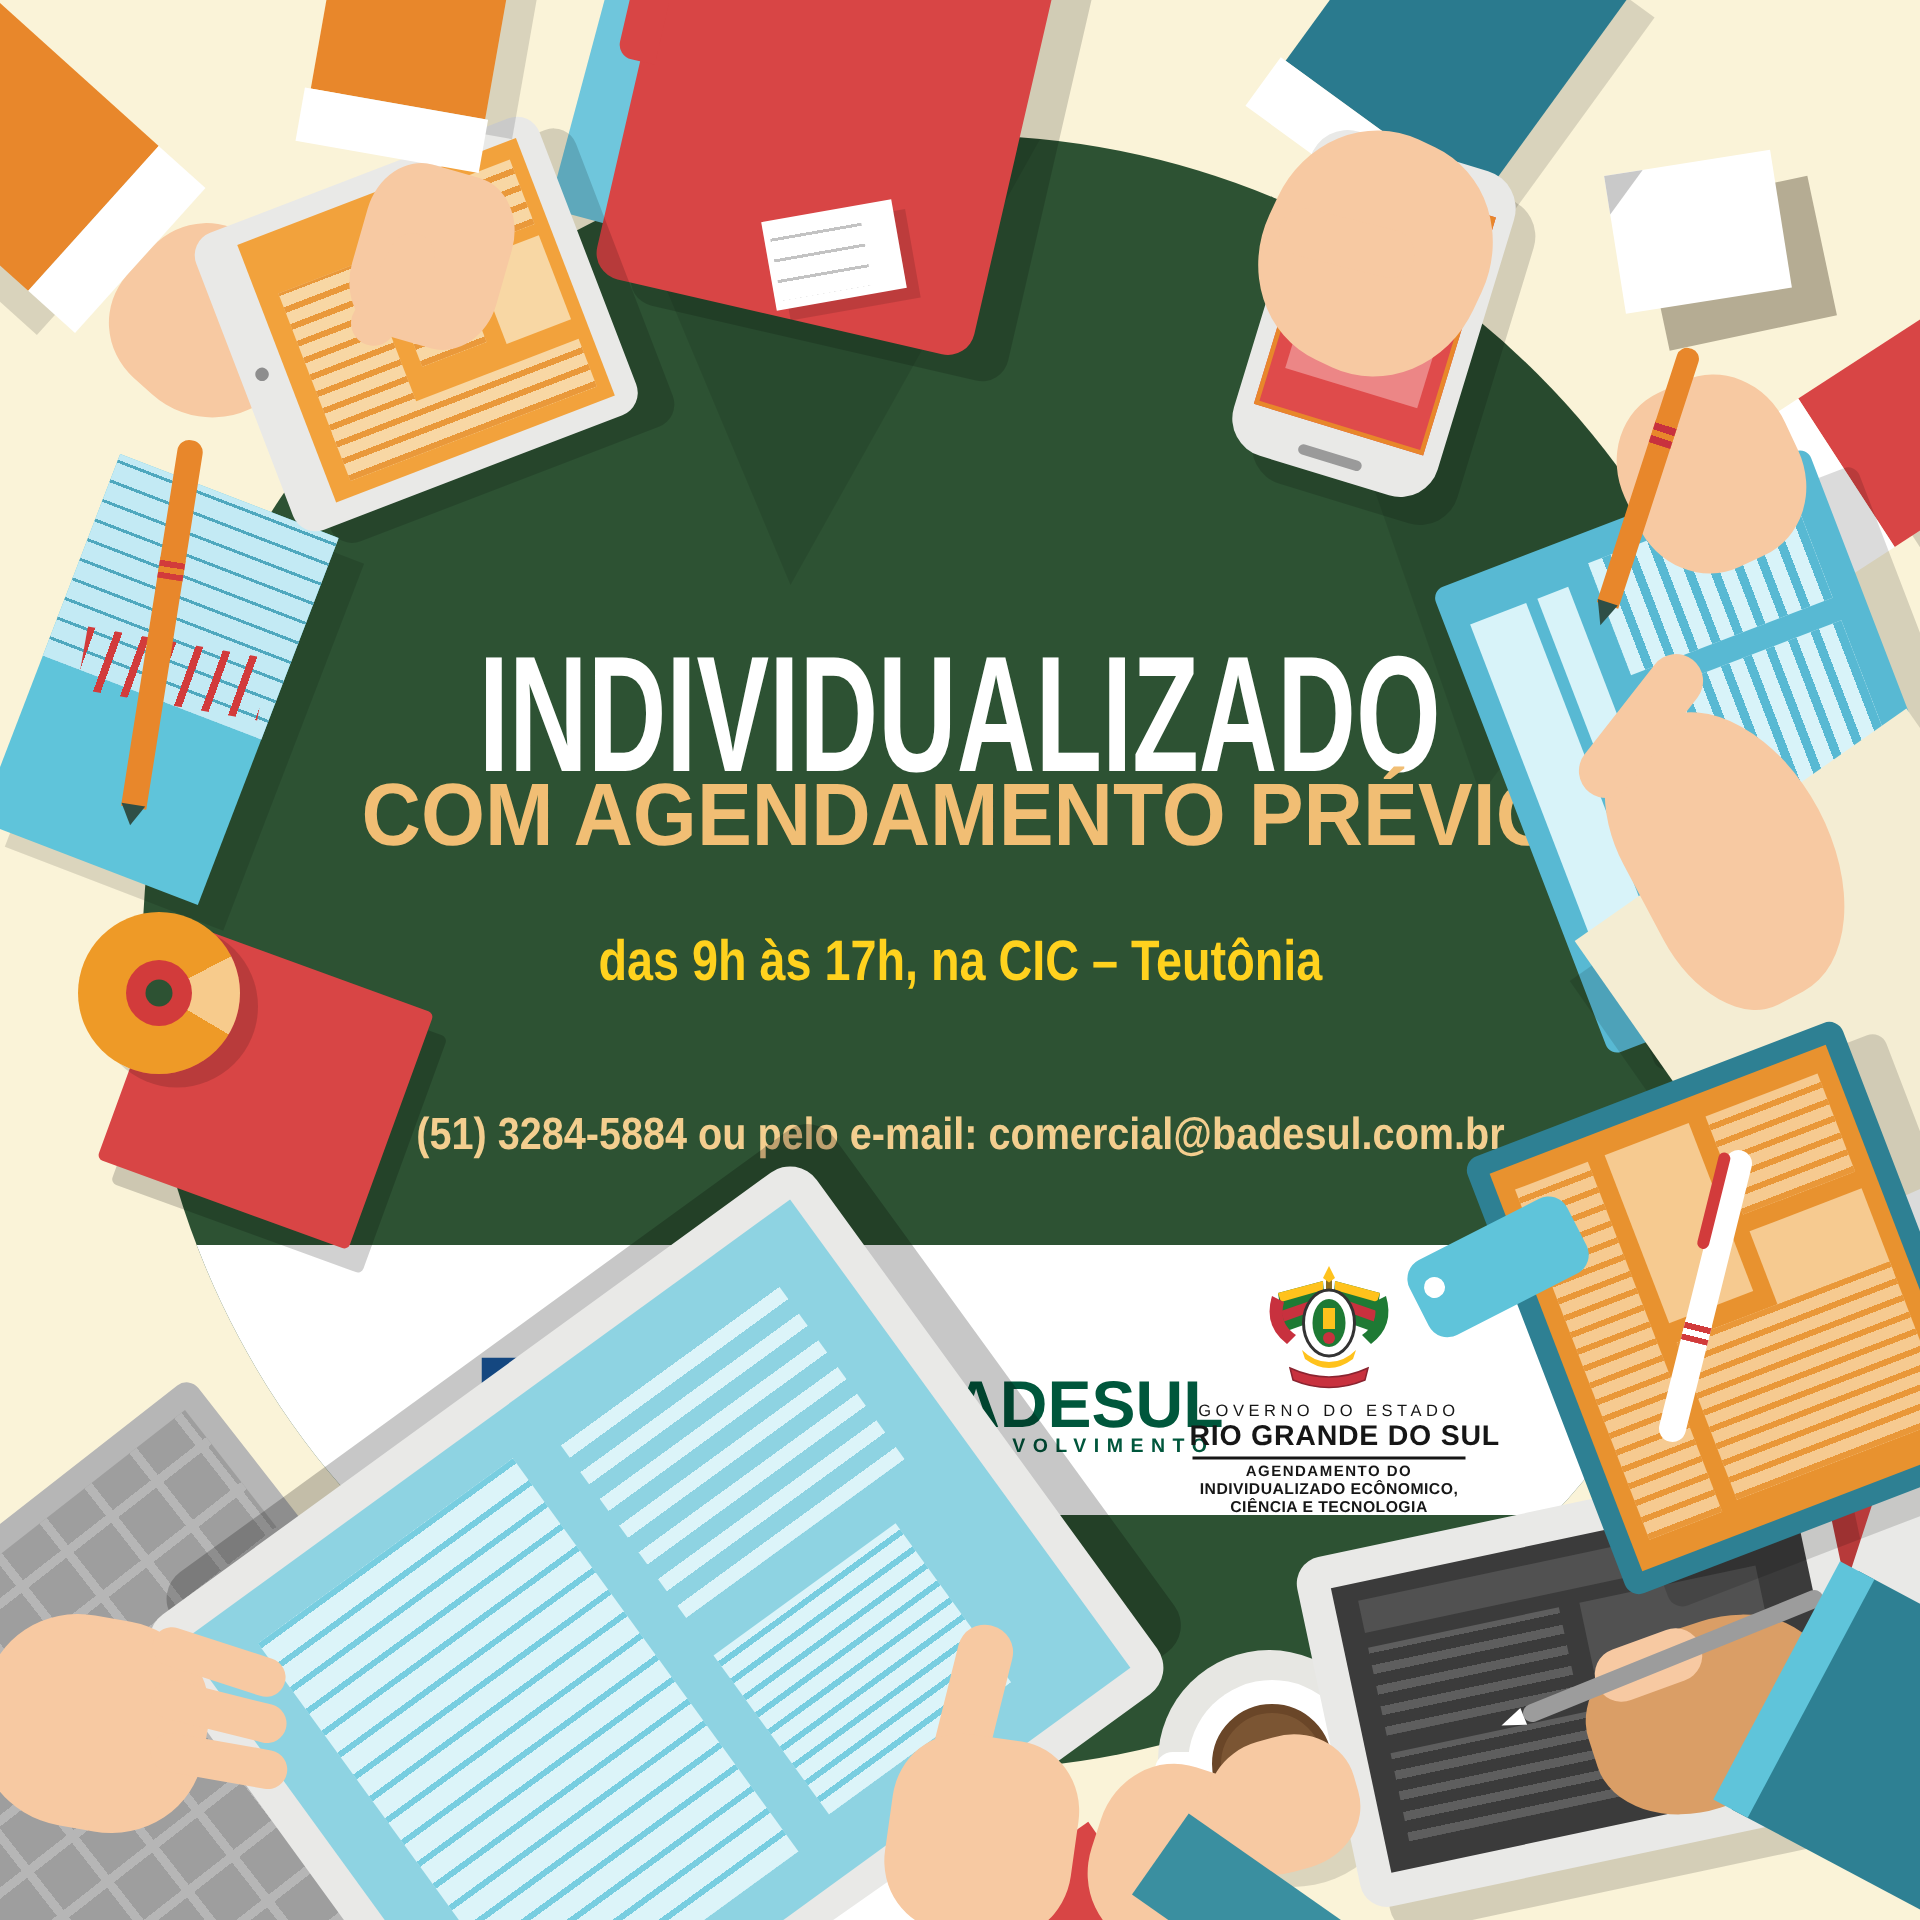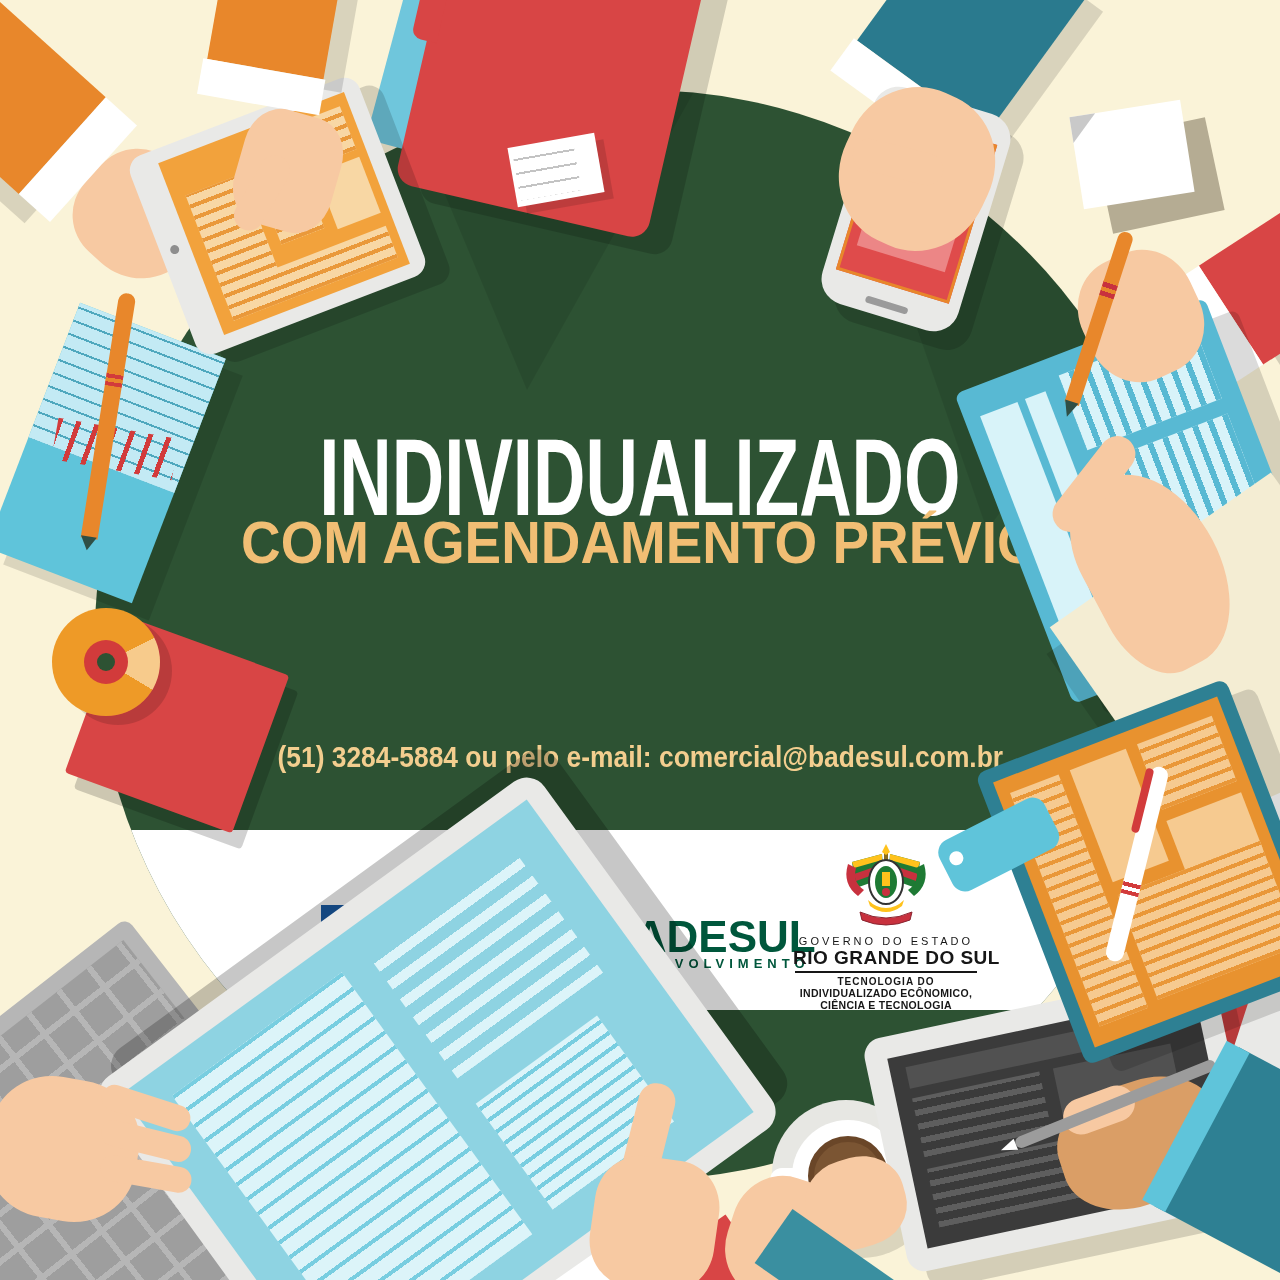--- a/index.html
+++ b/index.html
@@ -178,20 +178,21 @@
 <body>
 
 <div class="abs" id="table-circle">
   <div class="wedge" id="wedge-1"></div>
   <div class="wedge" id="wedge-2"></div>
   <div class="wedge" id="wedge-3"></div>
   <div class="abs" id="white-band"></div>
 
   <div class="abs ctext" id="title-2"><span>INDIVIDUALIZADO</span></div>
   <div class="abs ctext" id="subtitle"><span>COM AGENDAMENTO PRÉVIO</span></div>
+  <div class="abs ctext" id="sched-2"><span>das 9h às 17h, na CIC – Teutônia</span></div>
   <div class="abs ctext" id="contact-2"><span>(51) 3284-5884 ou pelo e-mail: comercial@badesul.com.br</span></div>
 
   <div class="abs logo" id="cic-logo">
     <svg id="cic-mark" viewBox="0 0 58 58">
       <rect x="0" y="0" width="58" height="58" fill="#1A5BA5"></rect>
       <g stroke="#FFFFFF" stroke-width="4.5" fill="none" transform="rotate(45 29 29)">
         <rect x="12" y="12" width="34" height="34"></rect>
         <rect x="20" y="20" width="18" height="18"></rect>
       </g>
       <rect x="25" y="25" width="8" height="8" fill="#FFFFFF" transform="rotate(45 29 29)"></rect>
@@ -233,21 +234,21 @@
       <rect x="44" y="28" width="8" height="14" fill="#FFC21C"></rect>
       <circle cx="48" cy="48" r="4" fill="#C8313E"></circle>
       <g fill="#FFC21C">
         <path d="M30 56 Q38 64 48 64 Q58 64 66 56 L64 62 Q56 68 48 68 Q40 68 32 62Z"></path>
       </g>
       <path d="M22 68 Q48 80 74 68 L72 76 Q48 86 24 76Z" fill="#C8313E" stroke="#8a2430" stroke-width="1"></path>
     </svg>
     <div id="gov-line1">GOVERNO DO ESTADO</div>
     <div id="gov-line2">RIO GRANDE DO SUL</div>
     <div id="gov-rule"></div>
-    <div id="gov-line3">TECNOLOGIA DO</div>
+    <div id="gov-line3">AGENDAMENTO DO</div>
     <div id="gov-line4">INDIVIDUALIZADO ECÔNOMICO,</div>
     <div id="gov-line5">CIÊNCIA E TECNOLOGIA</div>
   </div>
 </div>
 
 <div class="item" id="arm-a">
   <div class="sleeve"></div>
   <div class="cuff"></div>
   <div class="hand skin"></div>
 </div>

